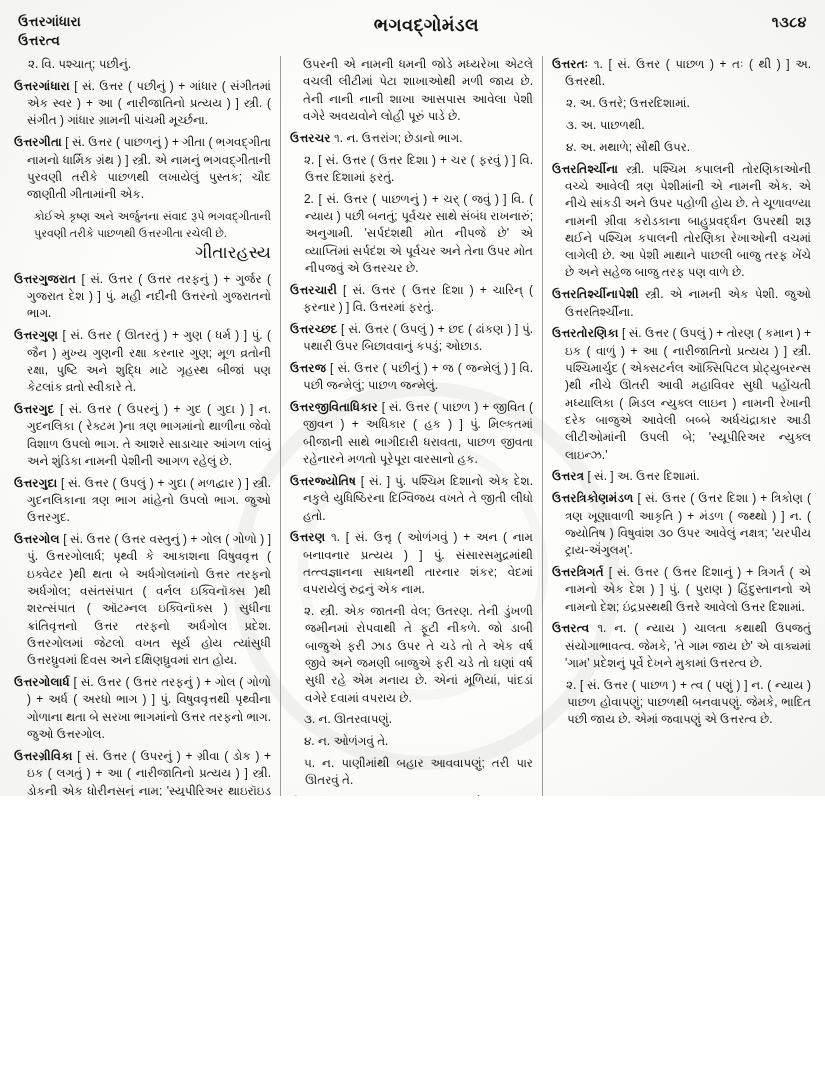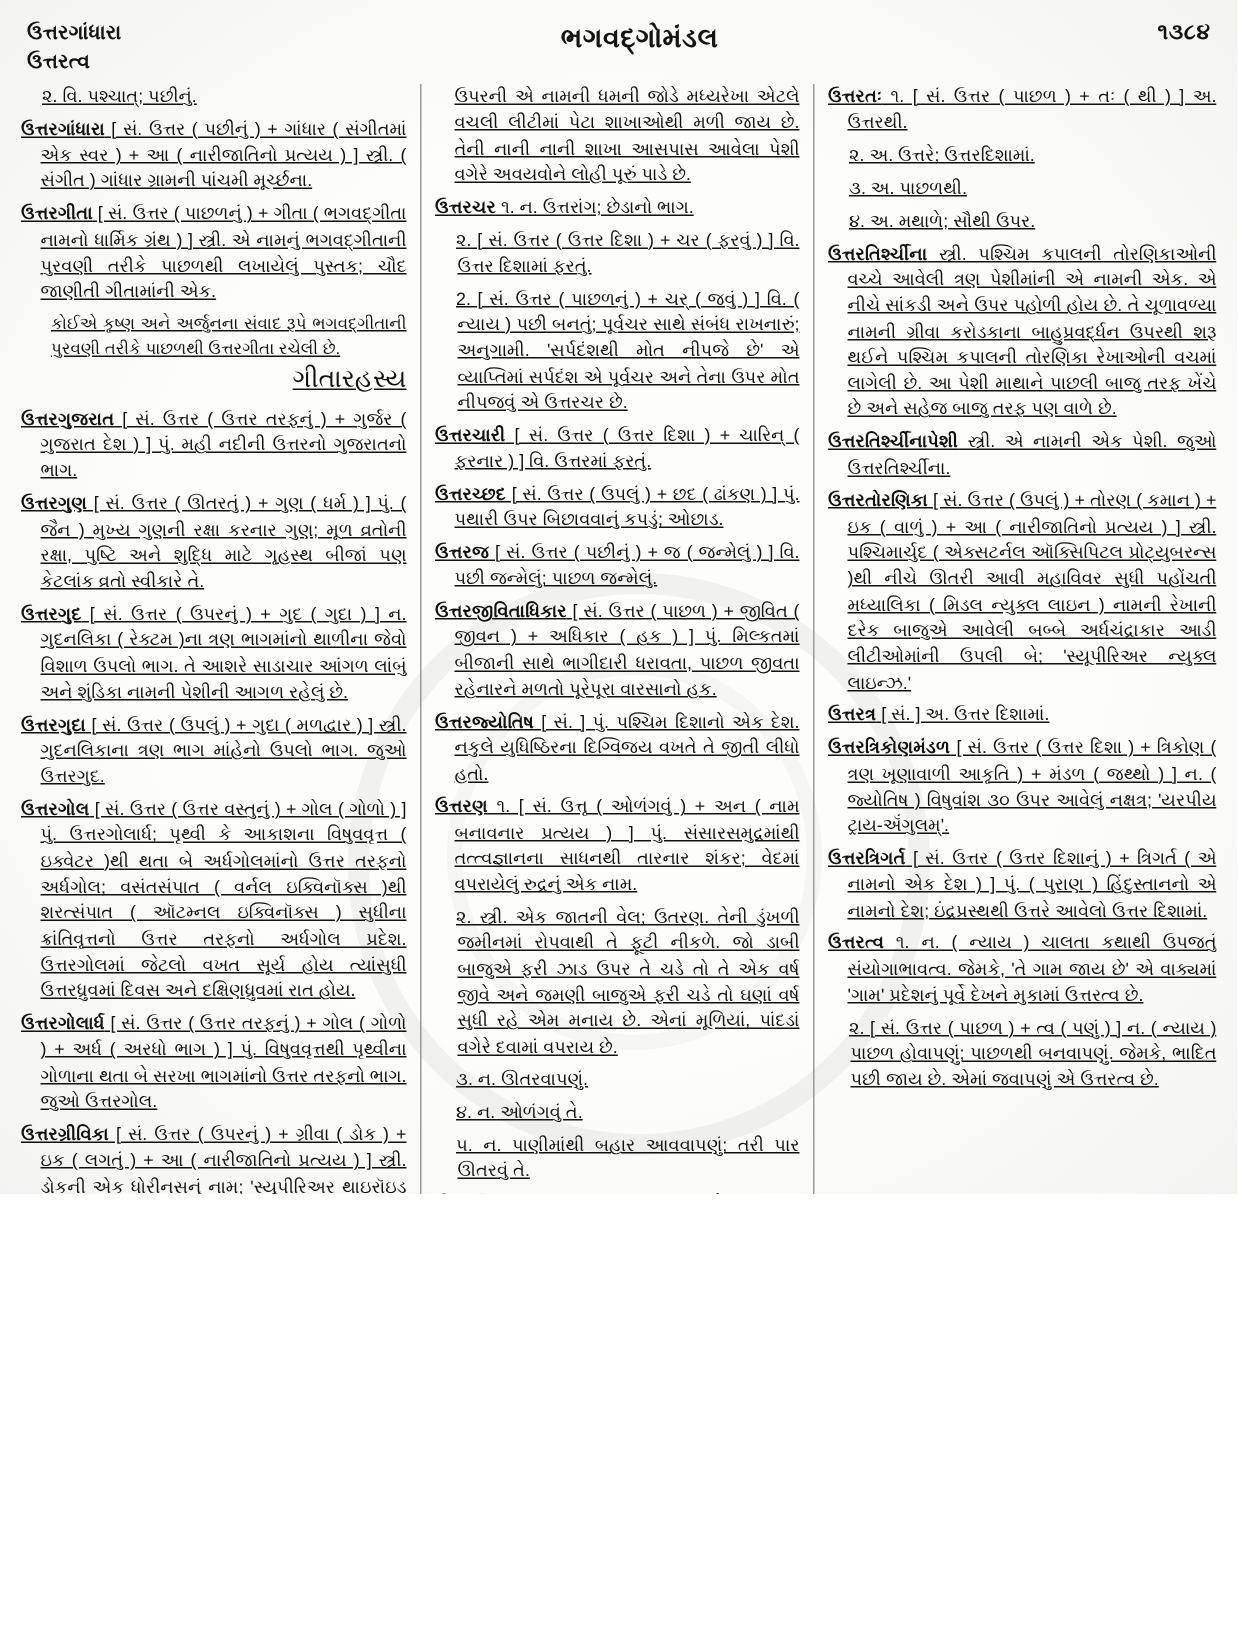--- a/index.html
+++ b/index.html
@@ -95,21 +95,20 @@
 
   .entry {
     font-size: 11.9px;
     line-height: 1.455;
     color: #111111;
     text-align: justify;
     text-justify: inter-word;
     margin: 0 0 4.5px 0;
     padding-left: 13px;
     text-indent: -13px;
-    text-decoration: underline;
   }
   .entry.sub {
     padding-left: 15px;
     text-indent: -1px;
   }
   .entry.quote {
     font-size: 11.1px;
     padding-left: 20px;
     text-indent: 0;
     line-height: 1.5;

